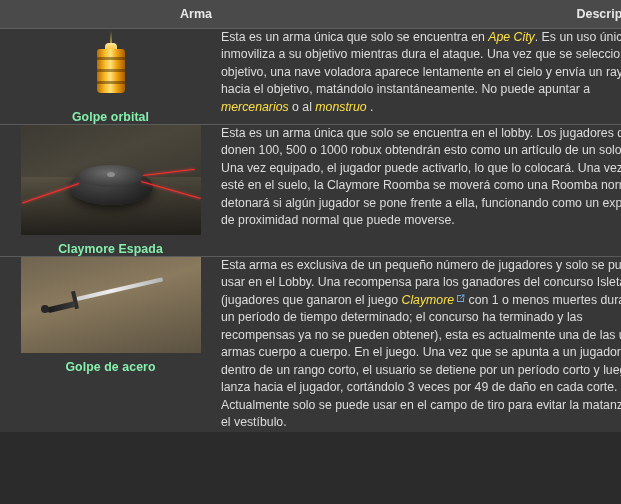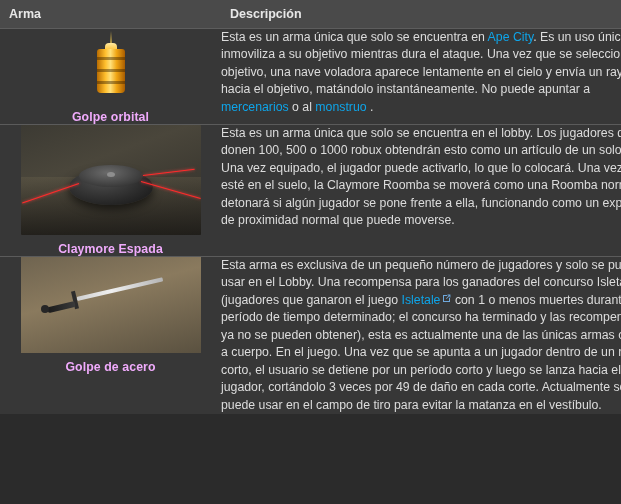--- a/index.html
+++ b/index.html
@@ -18,21 +18,21 @@
     width: 621px;
     border-collapse: collapse;
     background: #373737;
     table-layout: fixed;
   }
   .wiki-table th {
     background: #4a4a4a;
     color: #e8e8e8;
     font-size: 12.5px;
     font-weight: bold;
-    text-align: left;
+    text-align: right;
     padding: 7px 9px 7px 9px;
     border-bottom: 1px solid #5d5d5d;
   }
   .wiki-table th.col-arma { width: 203px; }
   .wiki-table th.col-desc { width: 418px; }
   .wiki-table td {
     border-top: 1px solid #5b5b5b;
     vertical-align: top;
     padding: 0;
   }
@@ -49,26 +49,27 @@
     font-size: 12.3px;
     line-height: 1.42;
     color: #dcdcdc;
     text-align: left;
   }
   .weapon-name {
     display: block;
     margin-top: 7px;
     font-size: 12.3px;
     font-weight: bold;
-    color: #f0abfc;
+    color: #86efac;
     letter-spacing: .1px;
   }
   a.wlink {
-    color: #0ea5e9;
+    color: #fde047;
     text-decoration: none;
+    font-style: italic;
   }
   .ext-icon {
     display: inline-block;
     width: 9px;
     height: 9px;
     position: relative;
     margin-left: 2px;
     vertical-align: 1px;
   }
   .ext-icon svg { display: block; }
@@ -272,21 +273,21 @@
       <td class="cell-weapon">
         <div class="thumb thumb-sword">
           <div class="sw-blade"></div>
           <div class="sw-guard"></div>
           <div class="sw-hilt"></div>
           <div class="sw-pommel"></div>
         </div>
         <span class="weapon-name">Golpe de acero</span>
       </td>
       <td class="cell-desc">
-        <span>Esta arma es exclusiva de un pequeño número de jugadores y solo se puede usar en el Lobby. Una recompensa para los ganadores del concurso Isletale: (jugadores que ganaron el juego </span><a class="wlink" href="#"><span>Isletale</span><span class="ext-icon"><svg width="9" height="9" viewBox="0 0 9 9">
+        <span>Esta arma es exclusiva de un pequeño número de jugadores y solo se puede usar en el Lobby. Una recompensa para los ganadores del concurso Isletale: (jugadores que ganaron el juego </span><a class="wlink" href="#"><span>Claymore</span><span class="ext-icon"><svg width="9" height="9" viewBox="0 0 9 9">
                 <path d="M1 1h4v1H2v5h5V4h1v4H1z" fill="#6fa8dc"></path>
                 <path d="M5.5 0.6H8.4V3.5H7.5V2.1L4.6 5L4 4.4L6.9 1.5H5.5z" fill="#6fa8dc"></path>
               </svg></span></a><span> con 1 o menos muertes durante un período de tiempo determinado; el concurso ha terminado y las recompensas ya no se pueden obtener), esta es actualmente una de las únicas armas cuerpo a cuerpo. En el juego. Una vez que se apunta a un jugador dentro de un rango corto, el usuario se detiene por un período corto y luego se lanza hacia el jugador, cortándolo 3 veces por 49 de daño en cada corte. Actualmente solo se puede usar en el campo de tiro para evitar la matanza en el vestíbulo.</span>
       </td>
     </tr>
 
   </tbody>
 </table>
 
 </body></html>

